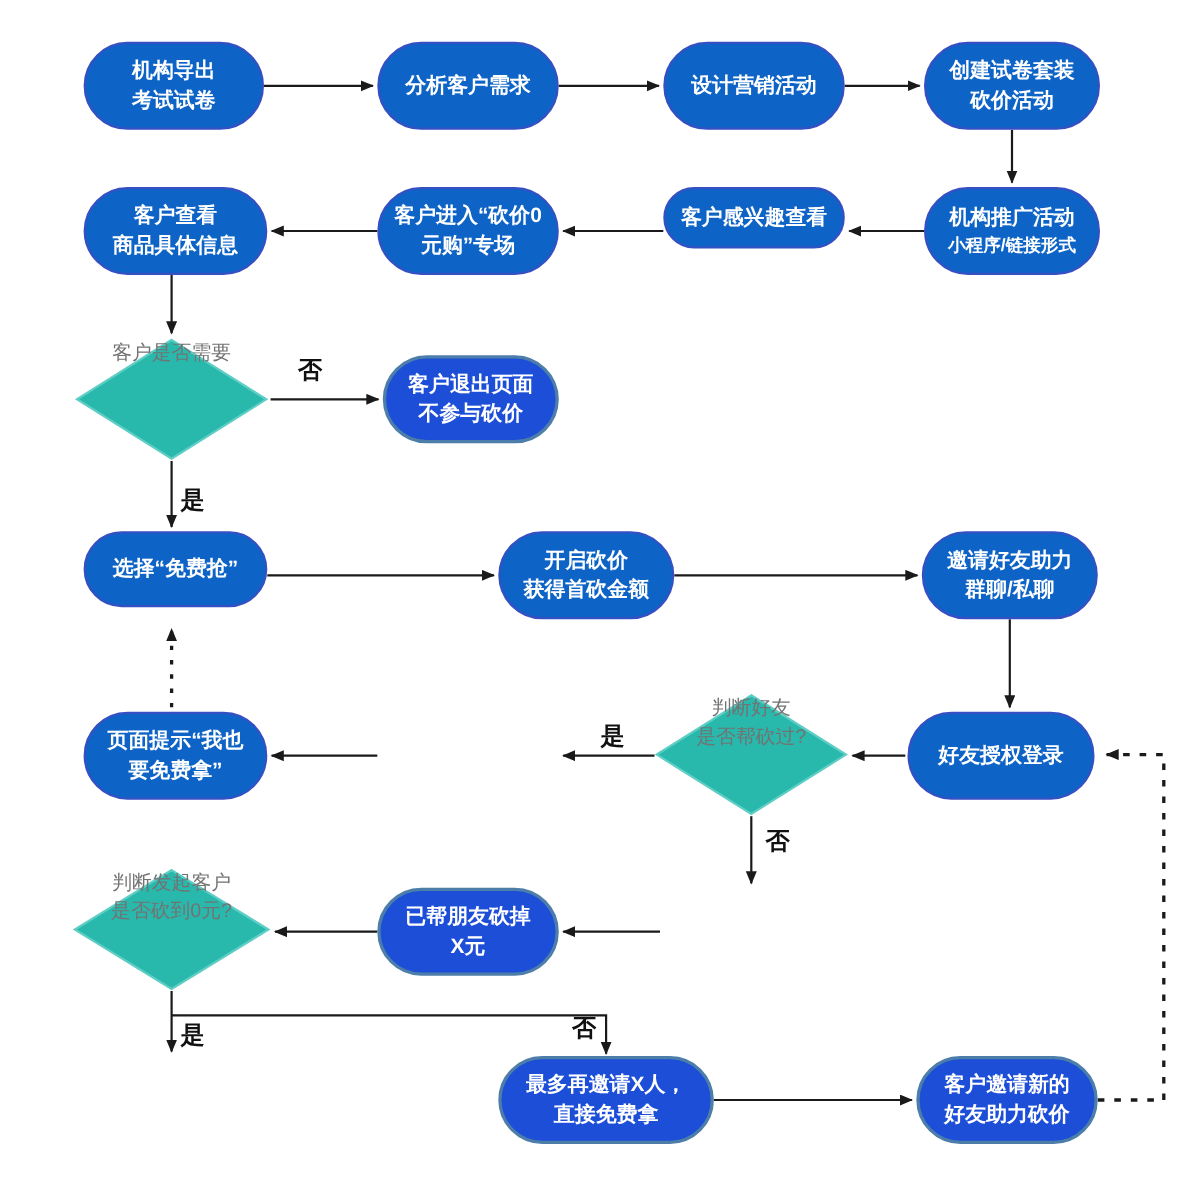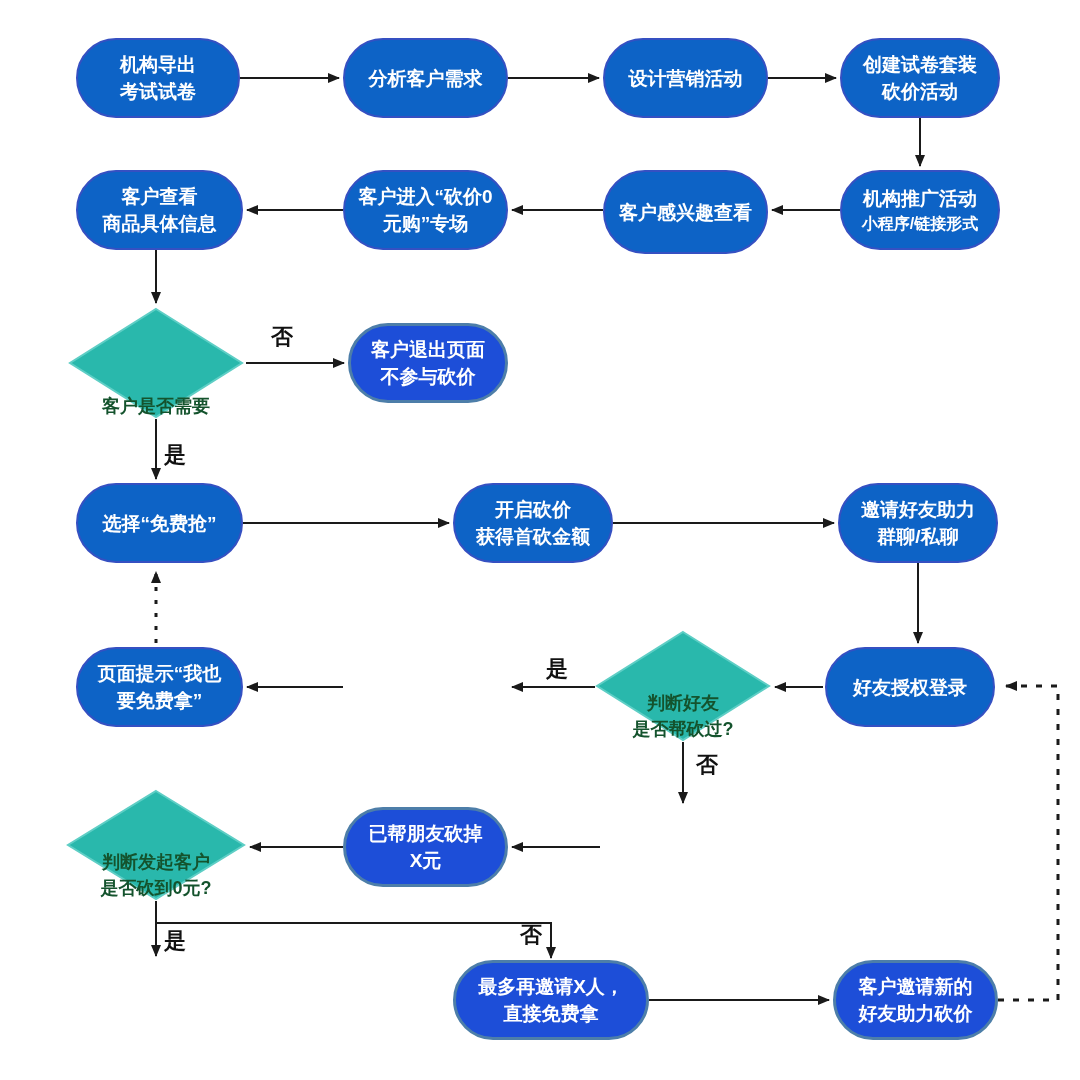--- a/index.html
+++ b/index.html
@@ -19,22 +19,22 @@
   }
   .blue{background:#0d63c6;border:2px solid #3550c2;}
   .teal{background:#1d4ed8;border:3px solid #4d7ea9;}
   .line{min-height:0;}
   .line:empty{display:none;}
   .small2 .line:nth-child(2){font-size:16px;line-height:24px;}
   .diamond{position:absolute;}
   .diamond svg{position:absolute;left:0;top:0;}
   .diamond .txt{
     position:absolute;left:0;top:0;right:0;bottom:0;
-    display:flex;flex-direction:column;align-items:center;justify-content:flex-end;
-    color:#14532d;font-weight:700;font-size:18px;line-height:26px;text-align:center;
+    display:flex;flex-direction:column;align-items:center;justify-content:flex-start;
+    color:#737373;font-weight:400;font-size:18px;line-height:26px;text-align:center;
   }
   .elabel{position:absolute;font-size:22px;font-weight:700;color:#111;}
 </style>
 </head>
 <body>
 
 <div class="canvas">
 
   <svg class="edges" viewBox="0 0 1080 1080">
     <defs>
@@ -86,21 +86,21 @@
   </div>
 
   <div class="node blue" style="left:48px;top:170px;width:167px;height:80px">
     <div class="line">客户查看</div>
     <div class="line">商品具体信息</div>
   </div>
   <div class="node blue" style="left:315px;top:170px;width:165px;height:80px">
     <div class="line">客户进入“砍价0</div>
     <div class="line">元购”专场</div>
   </div>
-  <div class="node blue" style="left:575px;top:170px;width:165px;height:84px">
+  <div class="node blue" style="left:575px;top:170px;width:165px;height:56px">
     <div class="line">客户感兴趣查看</div>
 
   </div>
   <div class="node blue small2" style="left:812px;top:170px;width:160px;height:80px">
     <div class="line">机构推广活动</div>
     <div class="line">小程序/链接形式</div>
   </div>
 
   <div class="diamond" style="left:40px;top:307px;width:176px;height:112px">
     <svg width="176" height="112" viewBox="0 0 176 112">
@@ -109,21 +109,21 @@
     <div class="txt">
       <div class="line">客户是否需要</div>
 
     </div>
   </div>
   <div class="node teal" style="left:320px;top:323px;width:160px;height:80px">
     <div class="line">客户退出页面</div>
     <div class="line">不参与砍价</div>
   </div>
 
-  <div class="node blue" style="left:48px;top:483px;width:167px;height:80px">
+  <div class="node blue" style="left:48px;top:483px;width:167px;height:69px">
     <div class="line">选择“免费抢”</div>
 
   </div>
   <div class="node blue" style="left:425px;top:483px;width:160px;height:80px">
     <div class="line">开启砍价</div>
     <div class="line">获得首砍金额</div>
   </div>
   <div class="node blue" style="left:810px;top:483px;width:160px;height:80px">
     <div class="line">邀请好友助力</div>
     <div class="line">群聊/私聊</div>

